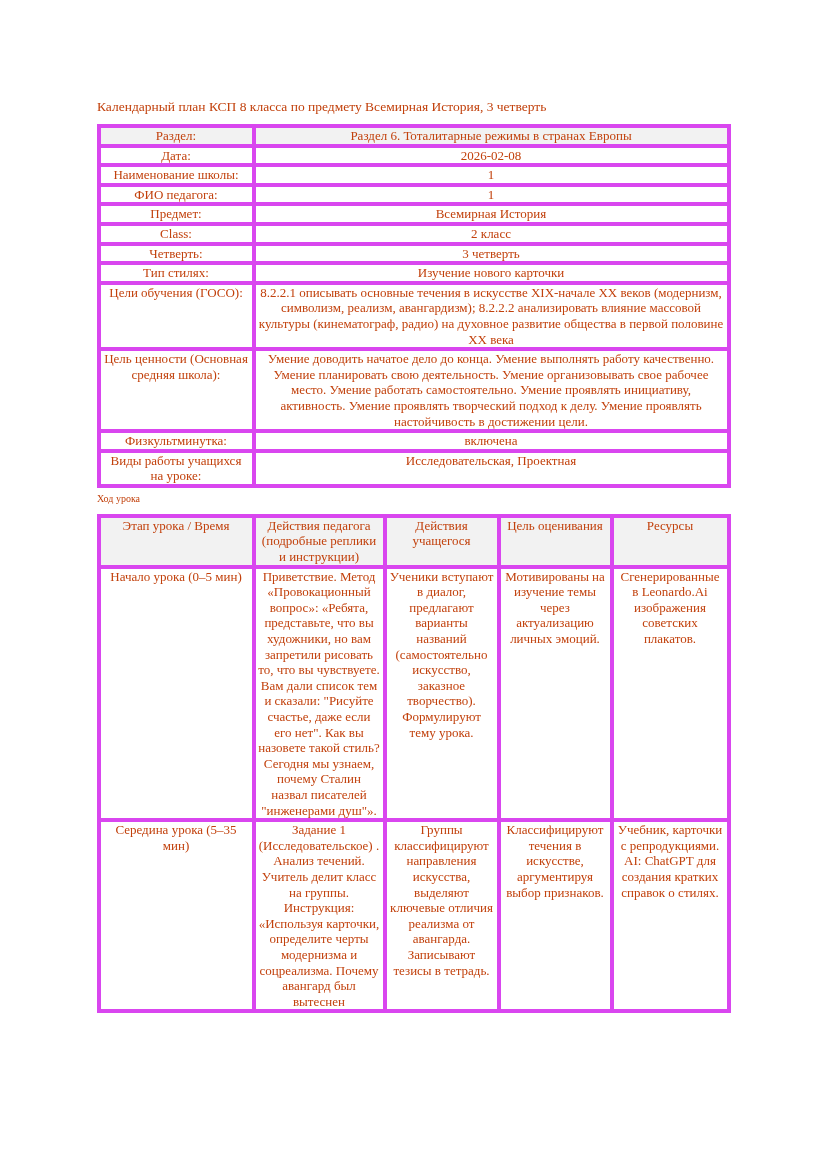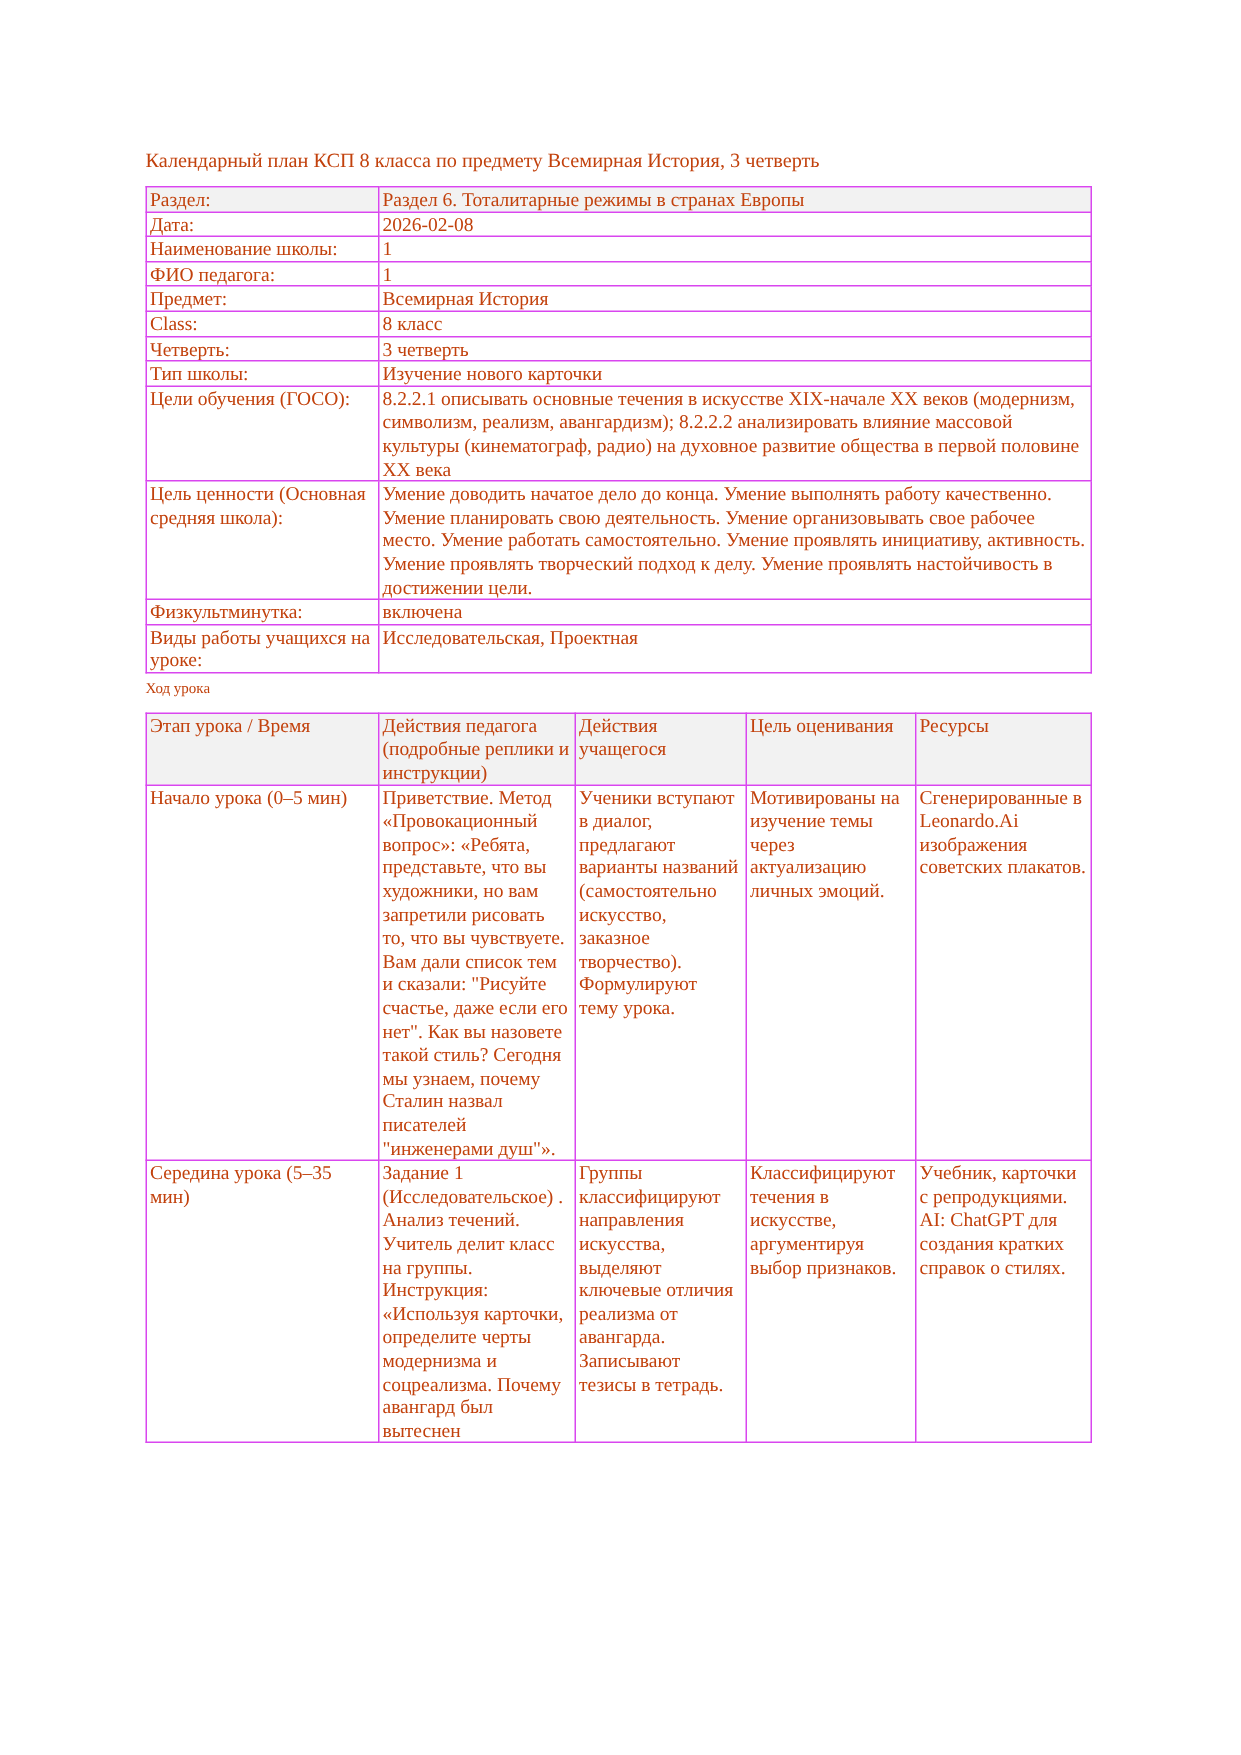--- a/index.html
+++ b/index.html
@@ -19,23 +19,23 @@
     line-height: 16px;
     margin: 0 0 9px 0;
     white-space: nowrap;
   }
   table {
     border-collapse: collapse;
     width: 630px;
     table-layout: fixed;
   }
   td, th {
-    border: 1px solid #d946ef;
+    border: 4px solid #d946ef;
     vertical-align: top;
-    text-align: left;
+    text-align: center;
     font-weight: normal;
     padding: 0 3px 0 2px;
     font-size: 13px;
     line-height: 15.6px;
     word-wrap: break-word;
     overflow: hidden;
   }
   .info-table .c-label { width: 155px; }
   .info-table .c-value { width: 475px; }
   .hl td { background: #f2f2f2; }
@@ -79,28 +79,28 @@
       <tr>
         <td>ФИО педагога:</td>
         <td>1</td>
       </tr>
       <tr>
         <td>Предмет:</td>
         <td>Всемирная История</td>
       </tr>
       <tr>
         <td>Class:</td>
-        <td>8 класс</td>
+        <td>2 класс</td>
       </tr>
       <tr>
         <td>Четверть:</td>
         <td>3 четверть</td>
       </tr>
       <tr>
-        <td>Тип школы:</td>
+        <td>Тип стилях:</td>
         <td>Изучение нового карточки</td>
       </tr>
       <tr>
         <td>Цели обучения (ГОСО):</td>
         <td>8.2.2.1 описывать основные течения в искусстве XIX-начале XX веков (модернизм, символизм, реализм, авангардизм); 8.2.2.2 анализировать влияние массовой культуры (кинематограф, радио) на духовное развитие общества в первой половине XX века</td>
       </tr>
       <tr>
         <td>Цель ценности (Основная средняя школа):</td>
         <td>Умение доводить начатое дело до конца. Умение выполнять работу качественно. Умение планировать свою деятельность. Умение организовывать свое рабочее место. Умение работать самостоятельно. Умение проявлять инициативу, активность. Умение проявлять творческий подход к делу. Умение проявлять настойчивость в достижении цели.</td>
       </tr>

